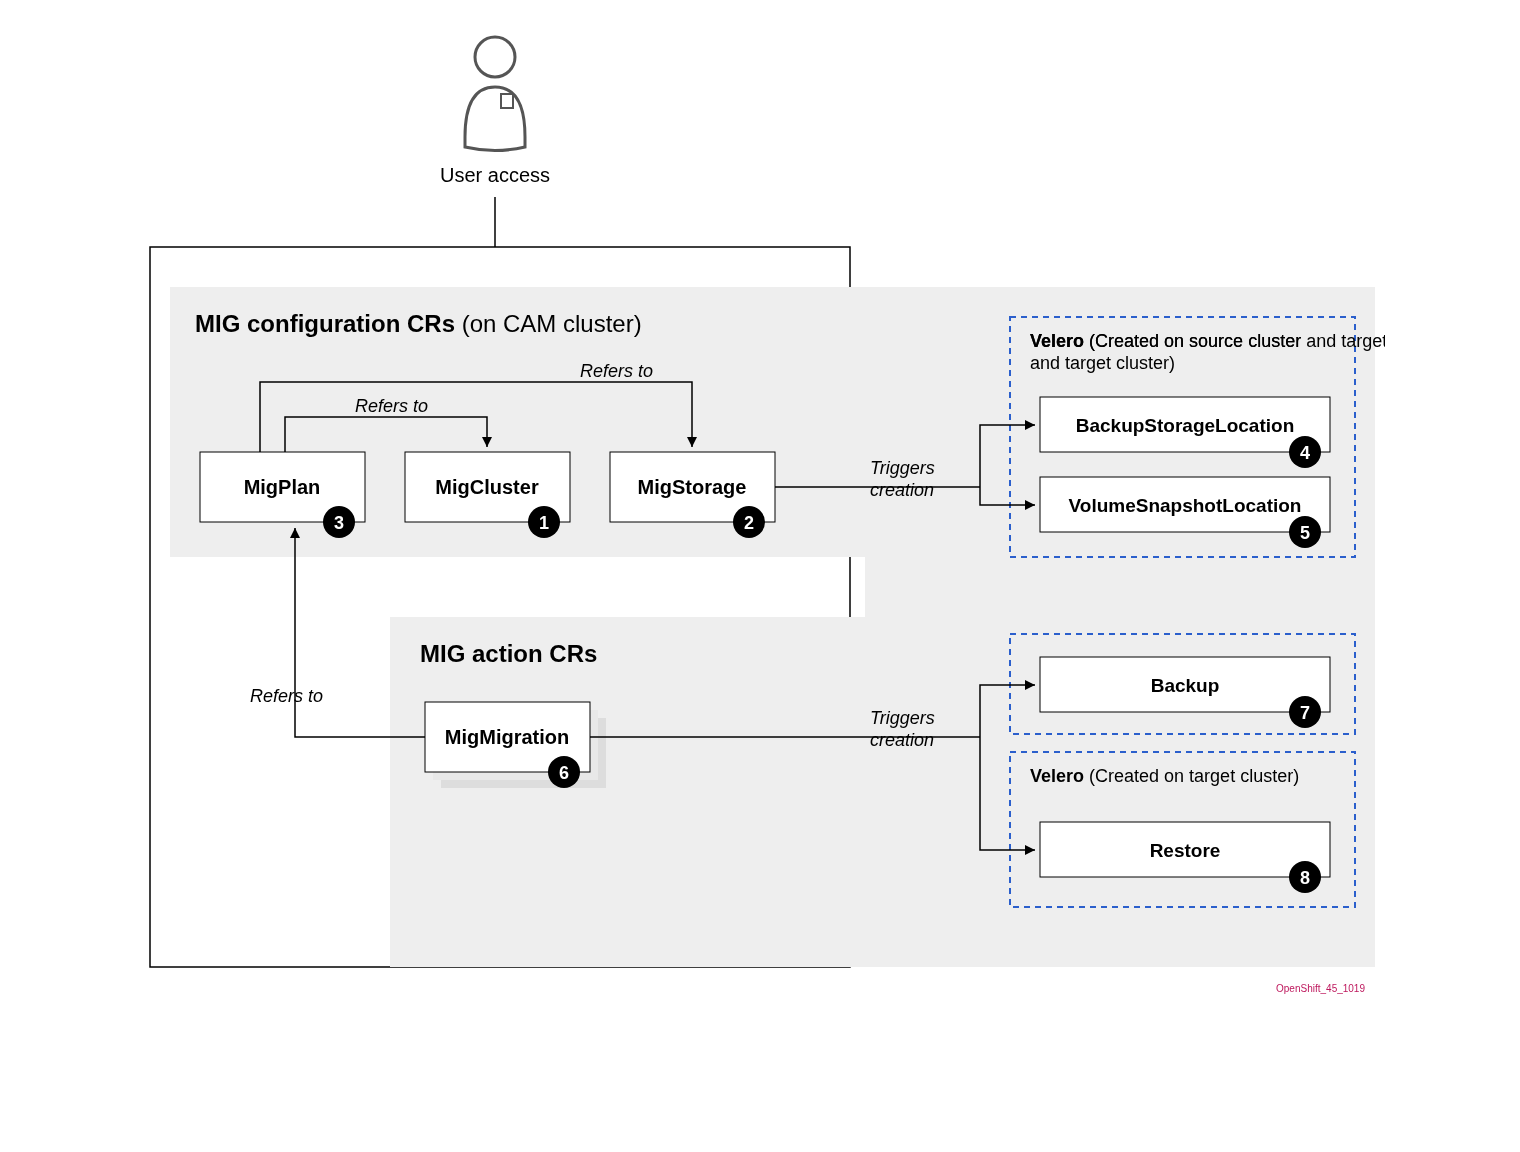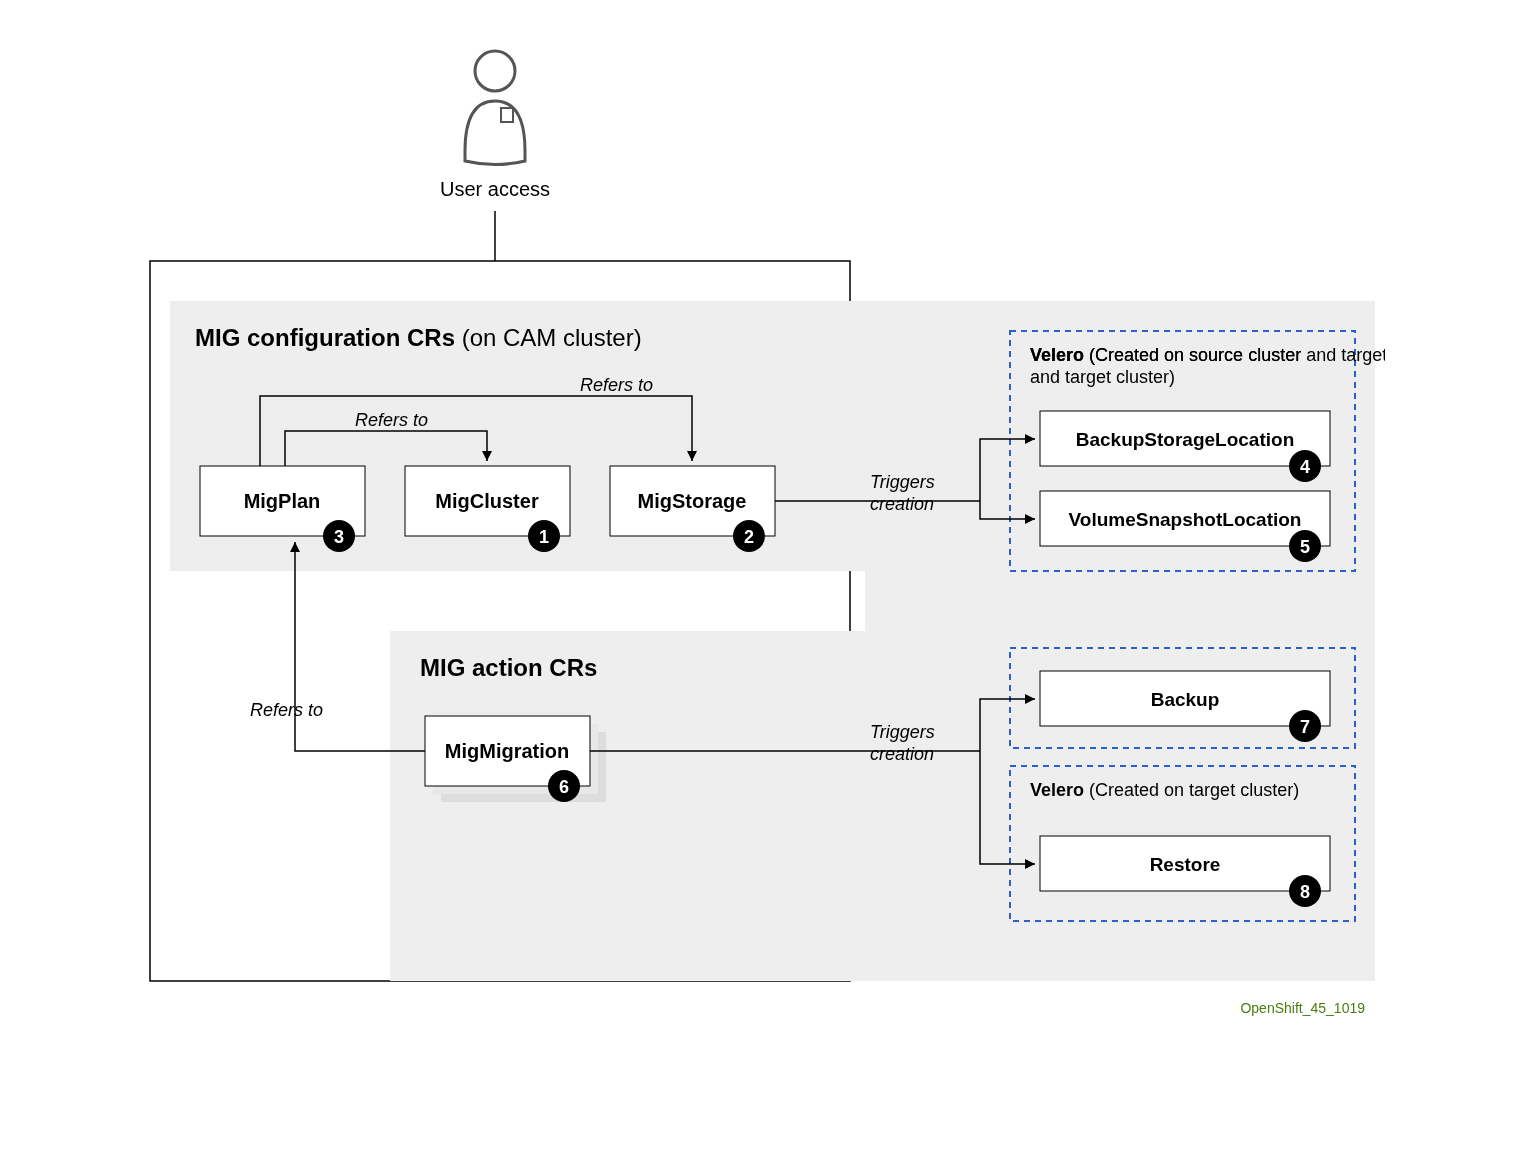--- a/index.html
+++ b/index.html
@@ -1,20 +1,20 @@
 <!DOCTYPE html>
 <html><head>
 <meta charset="utf-8">
 <style>
   * { box-sizing: border-box; margin: 0; padding: 0; }
   body { font-family: -apple-system, BlinkMacSystemFont, "Segoe UI", Arial, sans-serif; background: #fff; padding: 20px; width: 1520px; }
-  .diagram-wrap { position: relative; width: 1250px; height: 980px; margin: 16px auto; }
+  .diagram-wrap { position: relative; width: 1250px; height: 980px; margin: 2px auto; }
   svg.diagram { position: absolute; top: 0; left: 0; width: 100%; height: 100%; }
   text { font-family: -apple-system, BlinkMacSystemFont, "Segoe UI", Arial, sans-serif; }
-  .footer { position: absolute; right: 20px; bottom: 0; font-size: 14px; color: #4d7c0f; }
+  .footer { position: absolute; right: 20px; bottom: 8px; font-size: 10px; color: #be185d; }
 </style>
 </head>
 <body>
 
 <div class="diagram-wrap">
 <svg class="diagram" viewBox="0 0 1250 980">
   <defs>
     <marker id="arrow" markerWidth="12" markerHeight="12" refX="10" refY="5" orient="auto" markerUnits="userSpaceOnUse">
       <path d="M0,0 L10,5 L0,10 z" fill="#000"></path>
     </marker>

